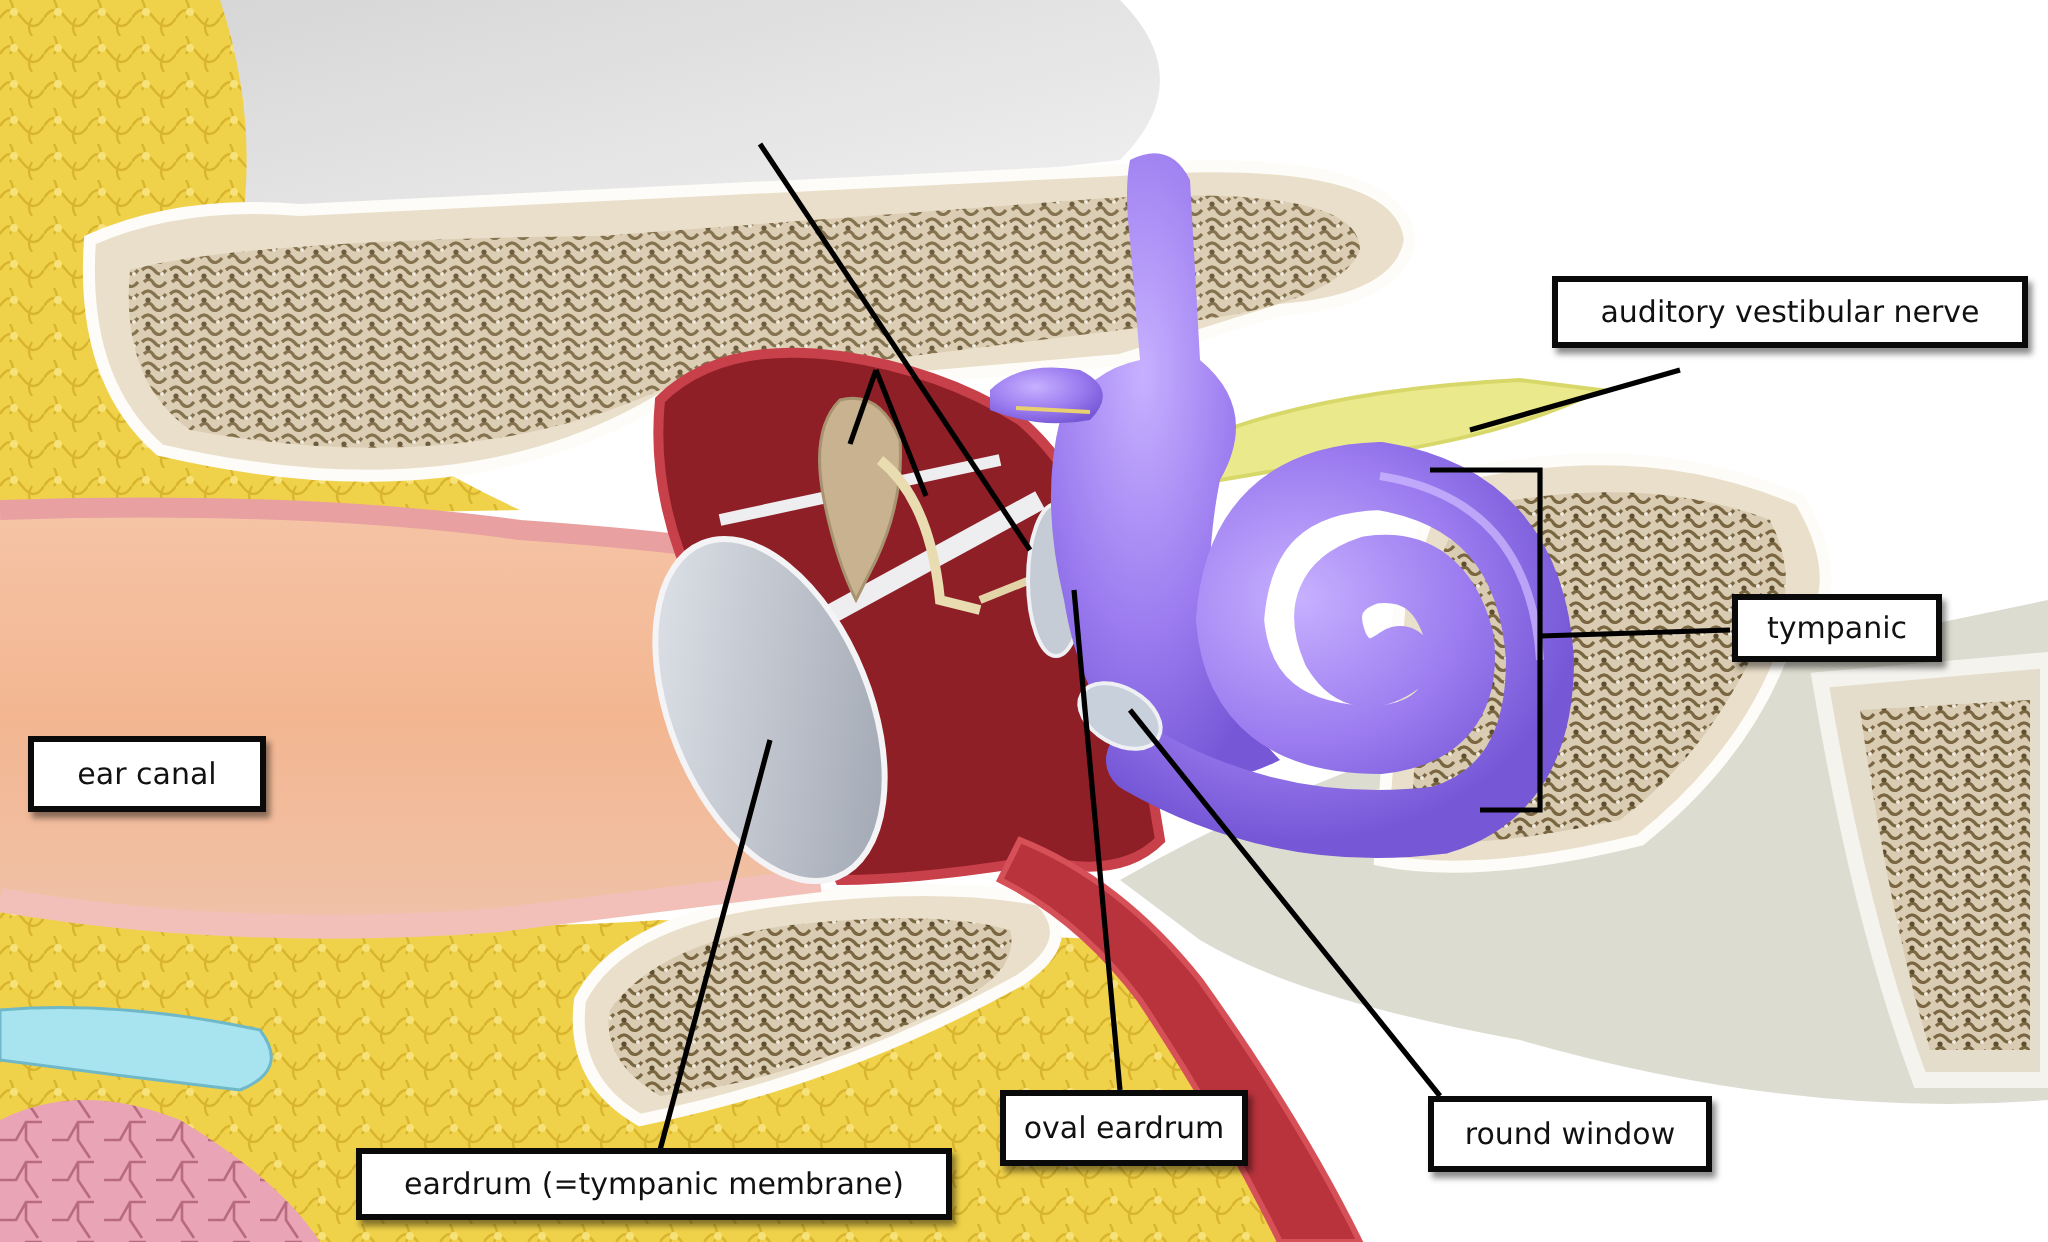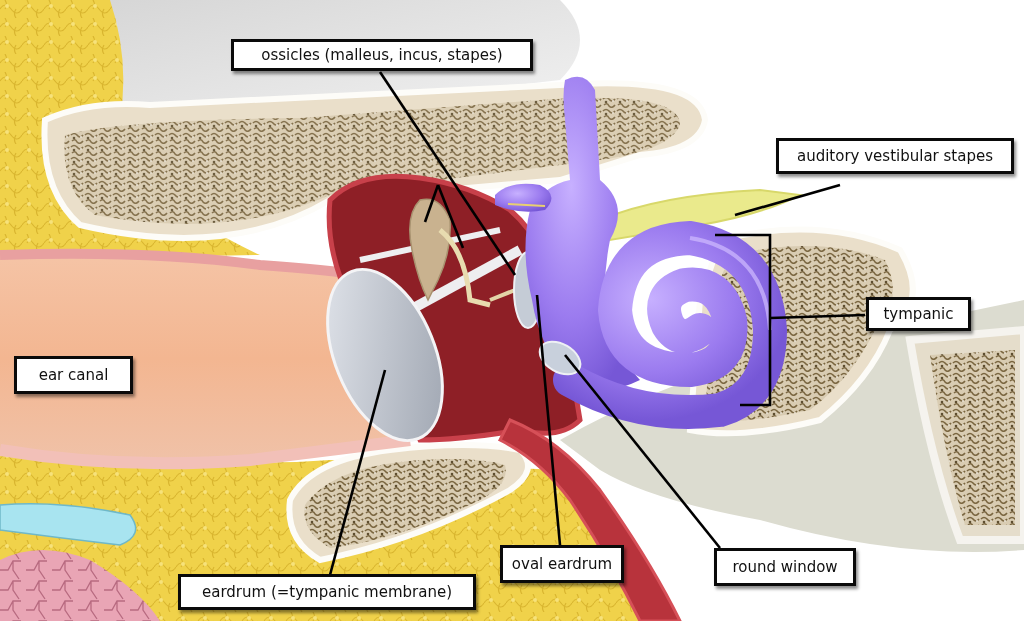--- a/index.html
+++ b/index.html
@@ -114,20 +114,19 @@
       <path d="M438 185 L463 248"></path>
       <path d="M840 185 L735 215"></path>
       <path d="M715 235 L770 235 L770 405 L740 405"></path>
       <path d="M770 318 L865 315"></path>
       <path d="M385 370 L330 575"></path>
       <path d="M537 295 L560 545"></path>
       <path d="M565 355 L720 548"></path>
     </g>
   </svg>
 
-  <div class="label" style="left:231px; top:39px; width:302px; height:32px;">ossicles (malleus, incus, stapes)</div>
-  <div class="label" style="left:776px; top:138px; width:238px; height:36px;">auditory vestibular stapes</div>
+  <div class="label" style="left:776px; top:138px; width:238px; height:36px;">auditory vestibular nerve</div>
   <div class="label" style="left:866px; top:297px; width:105px; height:34px;">tympanic</div>
-  <div class="label" style="left:14px; top:356px; width:119px; height:38px;">ear canal</div>
+  <div class="label" style="left:14px; top:368px; width:119px; height:38px;">ear canal</div>
   <div class="label" style="left:178px; top:574px; width:298px; height:36px;">eardrum (=tympanic membrane)</div>
   <div class="label" style="left:500px; top:545px; width:124px; height:38px;">oval eardrum</div>
   <div class="label" style="left:714px; top:548px; width:142px; height:38px;">round window</div>
 </div>
 
 </body></html>

